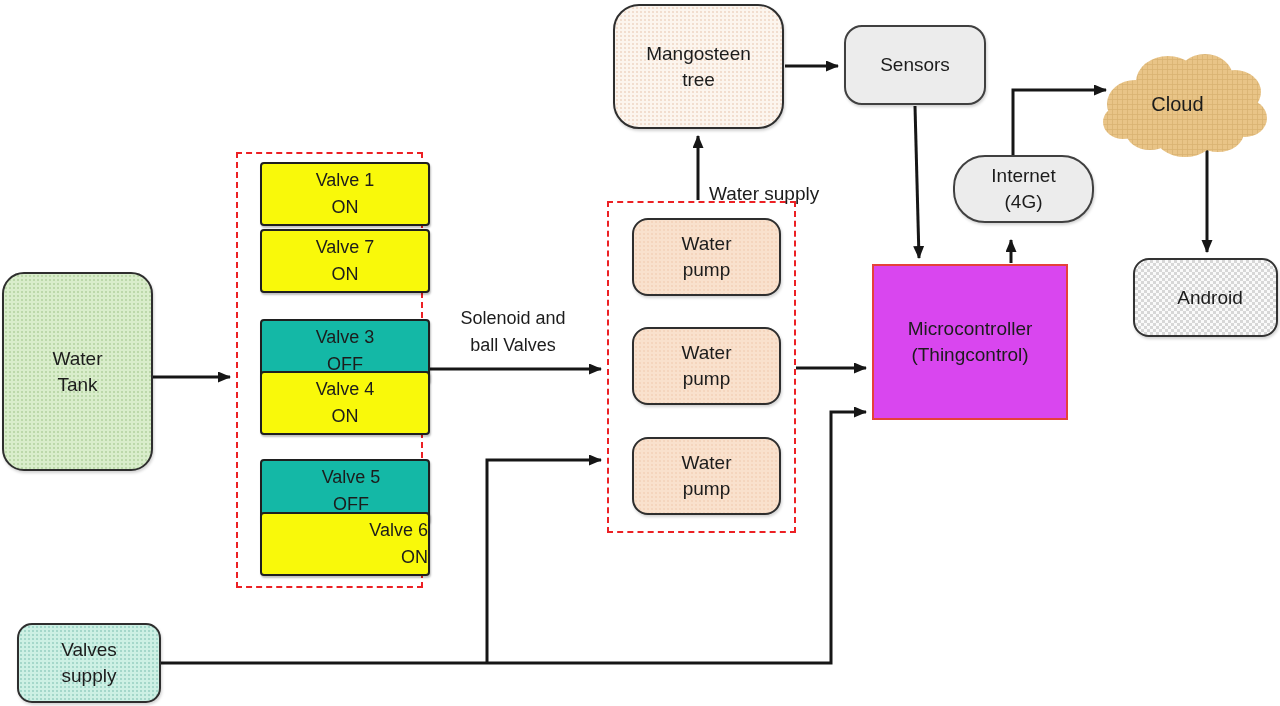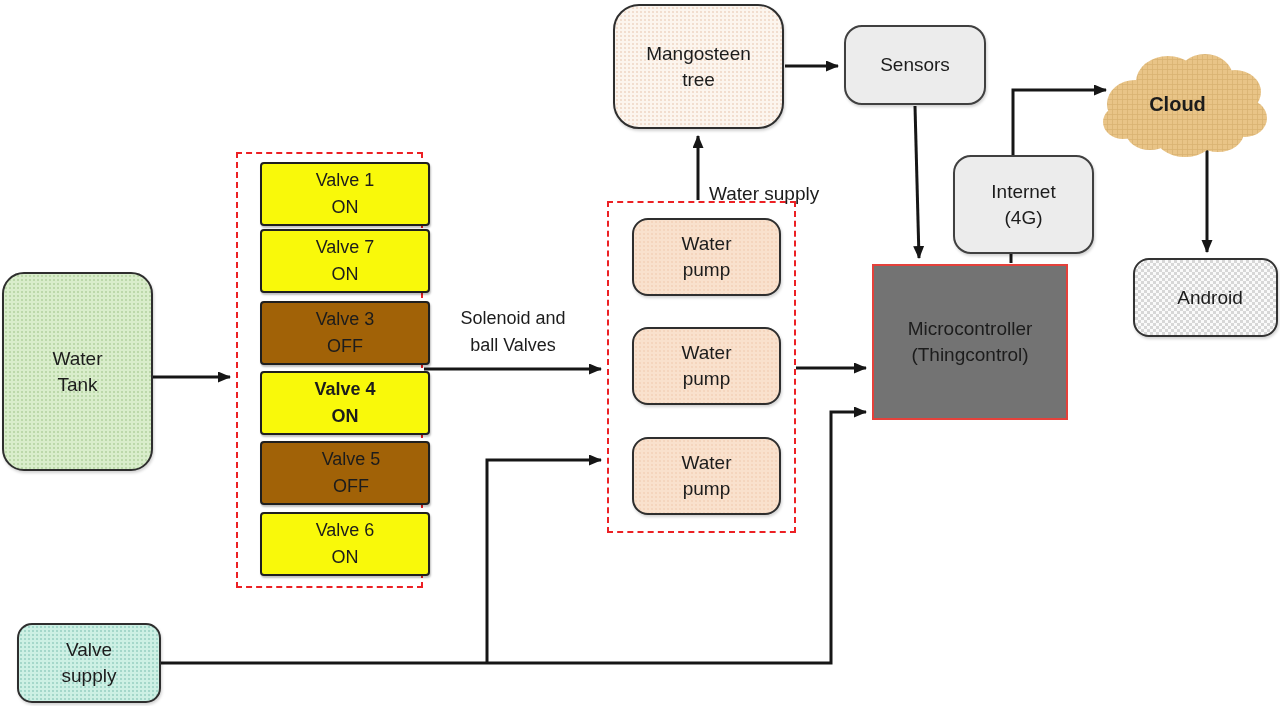--- a/index.html
+++ b/index.html
@@ -12,40 +12,40 @@
     position:absolute;display:flex;align-items:center;justify-content:center;
     text-align:center;border:2px solid #2e2e2e;box-sizing:border-box;
     font-size:19px;line-height:26px;box-shadow:1px 2px 3px rgba(0,0,0,0.18);
   }
   .node .lbl{display:block;width:100%;white-space:pre-line;}
   .tank{background-color:#d9edcb;background-image:radial-gradient(rgba(70,130,40,.20) 1px,transparent 1.3px);background-size:4px 4px;}
   .power{background-color:#cdf0e4;background-image:radial-gradient(rgba(20,130,110,.22) 1px,transparent 1.3px);background-size:4px 4px;}
   .mango{background-color:#fcf5ee;background-image:radial-gradient(rgba(210,150,115,.25) 1px,transparent 1.3px);background-size:4px 4px;}
   .pump{background-color:#f9e1cd;background-image:radial-gradient(rgba(220,150,110,.16) 1px,transparent 1.3px);background-size:4px 4px;}
   .gray{background-color:#ececec;border-color:#404040;}
-  .micro{background-color:#737373;border:2px solid #e5413b;box-shadow:none;}
+  .micro{background-color:#d946ef;border:2px solid #e5413b;box-shadow:none;}
   .android{
     background-color:#fafafa;border-color:#333;
     background-image:
       linear-gradient(45deg,#d7d7d7 25%,transparent 25%,transparent 75%,#d7d7d7 75%),
       linear-gradient(45deg,#d7d7d7 25%,transparent 25%,transparent 75%,#d7d7d7 75%);
     background-size:6px 6px;background-position:0 0,3px 3px;padding-left:9px;
   }
   .group{position:absolute;border:2px dashed #ec2024;box-sizing:border-box;}
   .valve{
     position:absolute;left:260px;width:170px;height:64px;box-sizing:border-box;
     border:2px solid #1f1f1f;border-radius:4px;text-align:center;
     font-size:18px;line-height:27px;padding-top:3px;
     box-shadow:1px 2px 2px rgba(0,0,0,0.25);
   }
   .valve.on{background:#f9f90a;}
-  .valve.off{background:#a16207;}
+  .valve.off{background:#14b8a6;margin-top:18px;}
   .freelabel{position:absolute;font-size:18px;line-height:27px;text-align:center;white-space:pre-line;}
   .cloudwrap{position:absolute;left:1090px;top:42px;width:180px;height:124px;}
-  .cloudlabel{position:absolute;left:1130px;top:93px;width:95px;text-align:center;font-size:20px;font-weight:bold;}
+  .cloudlabel{position:absolute;left:1130px;top:93px;width:95px;text-align:center;font-size:20px;}
 </style>
 </head>
 <body>
 
 <div class="canvas">
 
   <svg class="wires" width="1280" height="706" viewBox="0 0 1280 706">
     <defs>
       <marker id="ah" markerUnits="userSpaceOnUse" markerWidth="14" markerHeight="12" refX="12" refY="5.5" orient="auto">
         <path d="M0 0 L13 5.5 L0 11 Z" fill="#161616"></path>
@@ -82,29 +82,29 @@
     <div>ON</div>
   </div>
   <div class="valve on" style="top:229px;">
     <div>Valve 7</div>
     <div>ON</div>
   </div>
   <div class="valve off" style="top:301px;">
     <div>Valve 3</div>
     <div>OFF</div>
   </div>
-  <div class="valve on" style="top:371px;font-weight:bold;">
+  <div class="valve on" style="top:371px;">
     <div>Valve 4</div>
     <div>ON</div>
   </div>
   <div class="valve off" style="top:441px;padding-left:12px;">
     <div>Valve 5</div>
     <div>OFF</div>
   </div>
-  <div class="valve on" style="top:512px;">
+  <div class="valve on" style="top:512px;text-align:right;">
     <div>Valve 6</div>
     <div>ON</div>
   </div>
 
   <div class="freelabel" style="left:433px;top:305px;width:160px;">Solenoid and
 ball Valves</div>
 
   <div class="group" style="left:607px;top:201px;width:189px;height:332px;"></div>
 
   <div class="node pump" style="left:632px;top:218px;width:149px;height:78px;border-radius:16px;">
@@ -124,21 +124,21 @@
 
   <div class="node mango" style="left:613px;top:4px;width:171px;height:125px;border-radius:26px;">
     <span class="lbl">Mangosteen
 tree</span>
   </div>
 
   <div class="node gray" style="left:844px;top:25px;width:142px;height:80px;border-radius:18px;">
     <span class="lbl">Sensors</span>
   </div>
 
-  <div class="node gray" style="left:953px;top:155px;width:141px;height:99px;border-radius:18px;">
+  <div class="node gray" style="left:953px;top:155px;width:141px;height:68px;border-radius:32px;">
     <span class="lbl">Internet
 (4G)</span>
   </div>
 
   <div class="node micro" style="left:872px;top:264px;width:196px;height:156px;">
     <span class="lbl">Microcontroller
 (Thingcontrol)</span>
   </div>
 
   <div class="cloudwrap">
@@ -157,17 +157,17 @@
       </g>
     </svg>
   </div>
   <div class="cloudlabel">Cloud</div>
 
   <div class="node android" style="left:1133px;top:258px;width:145px;height:79px;border-radius:16px;">
     <span class="lbl">Android</span>
   </div>
 
   <div class="node power" style="left:17px;top:623px;width:144px;height:80px;border-radius:15px;">
-    <span class="lbl">Valve
+    <span class="lbl">Valves
 supply</span>
   </div>
 
 </div>
 
 </body></html>

